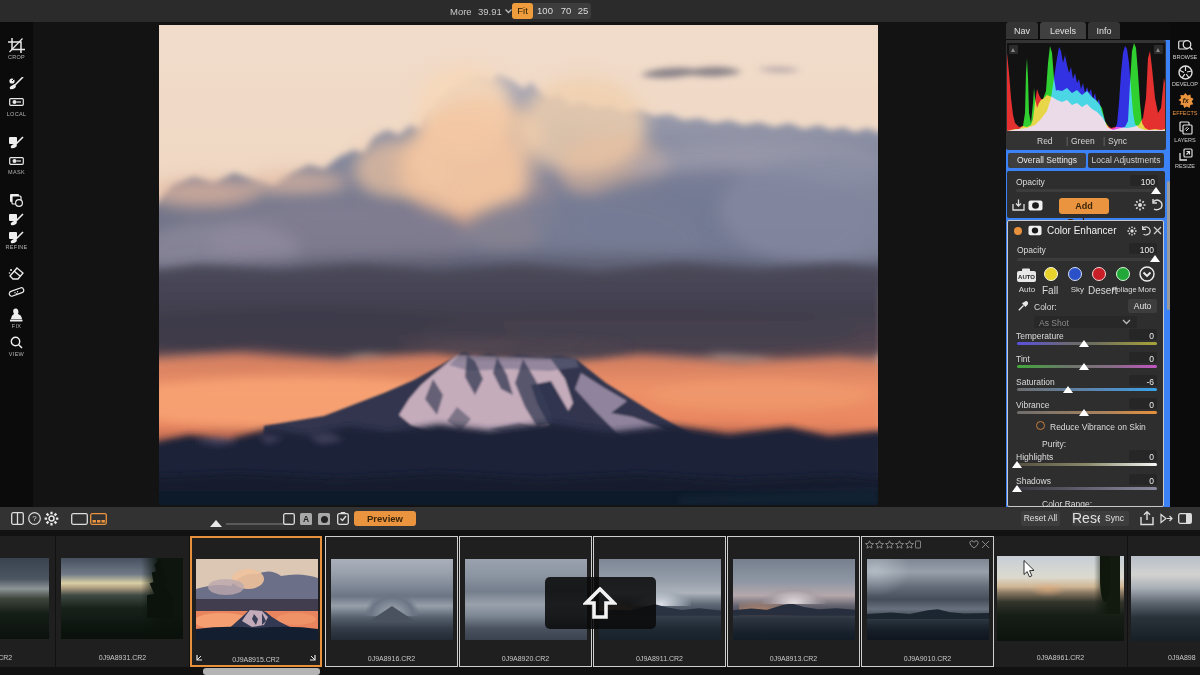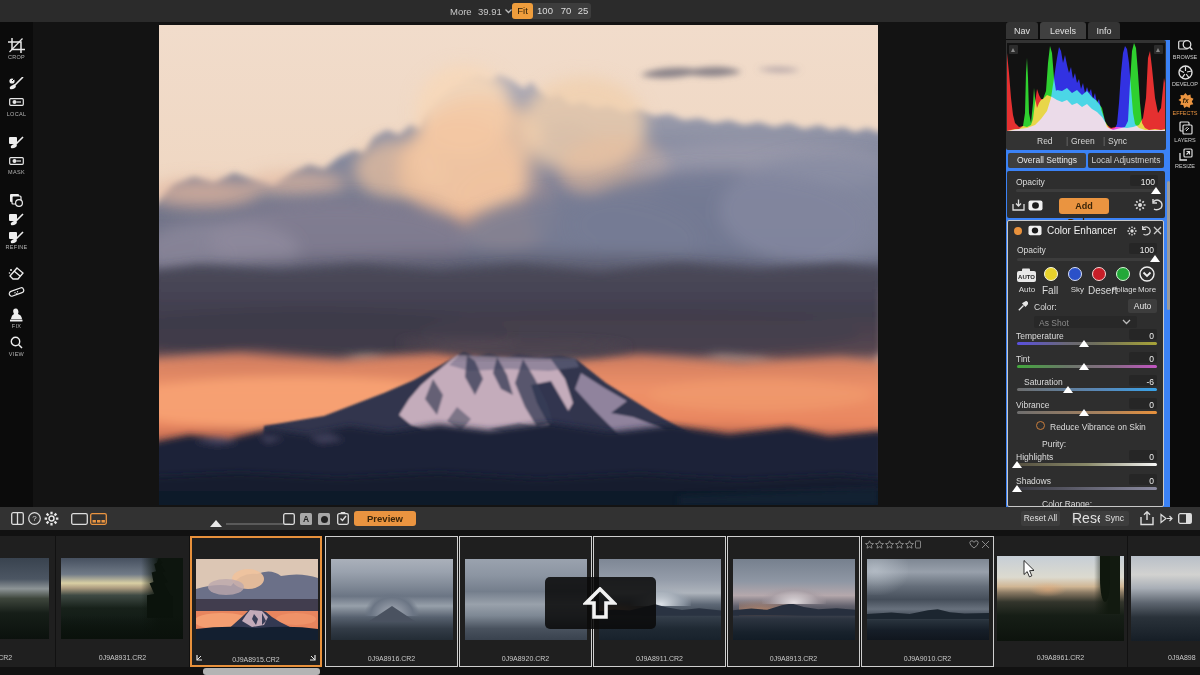--- a/index.html
+++ b/index.html
@@ -390,21 +390,21 @@
       <span class="pval" style="right:9px;top:110px;">0</span>
       <div class="slider" style="left:9px;right:6px;top:121px;background:linear-gradient(90deg,#5a50e0,#6a6878 35%,#6e6e5e 55%,#a8a438);"></div>
       <div class="tri" style="left:71px;top:119px;"></div>
 
       <span class="ptext" style="left:8px;top:133px;">Tint</span>
       <div class="vbox" style="right:6px;top:131px;"></div>
       <span class="pval" style="right:9px;top:133px;">0</span>
       <div class="slider" style="left:9px;right:6px;top:144px;background:linear-gradient(90deg,#42a83c,#6a7868 35%,#8a6a88 70%,#c254c2);"></div>
       <div class="tri" style="left:71px;top:142px;"></div>
 
-      <span class="ptext" style="left:16px;top:156px;">Saturation</span>
+      <span class="ptext" style="left:8px;top:156px;">Saturation</span>
       <div class="vbox" style="right:6px;top:154px;"></div>
       <span class="pval" style="right:9px;top:156px;">-6</span>
       <div class="slider" style="left:9px;right:6px;top:167px;background:linear-gradient(90deg,#6e6e6e,#5888b8 60%,#38a2e8);"></div>
       <div class="tri" style="left:55px;top:165px;"></div>
 
       <span class="ptext" style="left:8px;top:179px;">Vibrance</span>
       <div class="vbox" style="right:6px;top:177px;"></div>
       <span class="pval" style="right:9px;top:179px;">0</span>
       <div class="slider" style="left:9px;right:6px;top:190px;background:linear-gradient(90deg,#6e6e6e,#a8825e 60%,#e8913c);"></div>
       <div class="tri" style="left:71px;top:188px;"></div>

